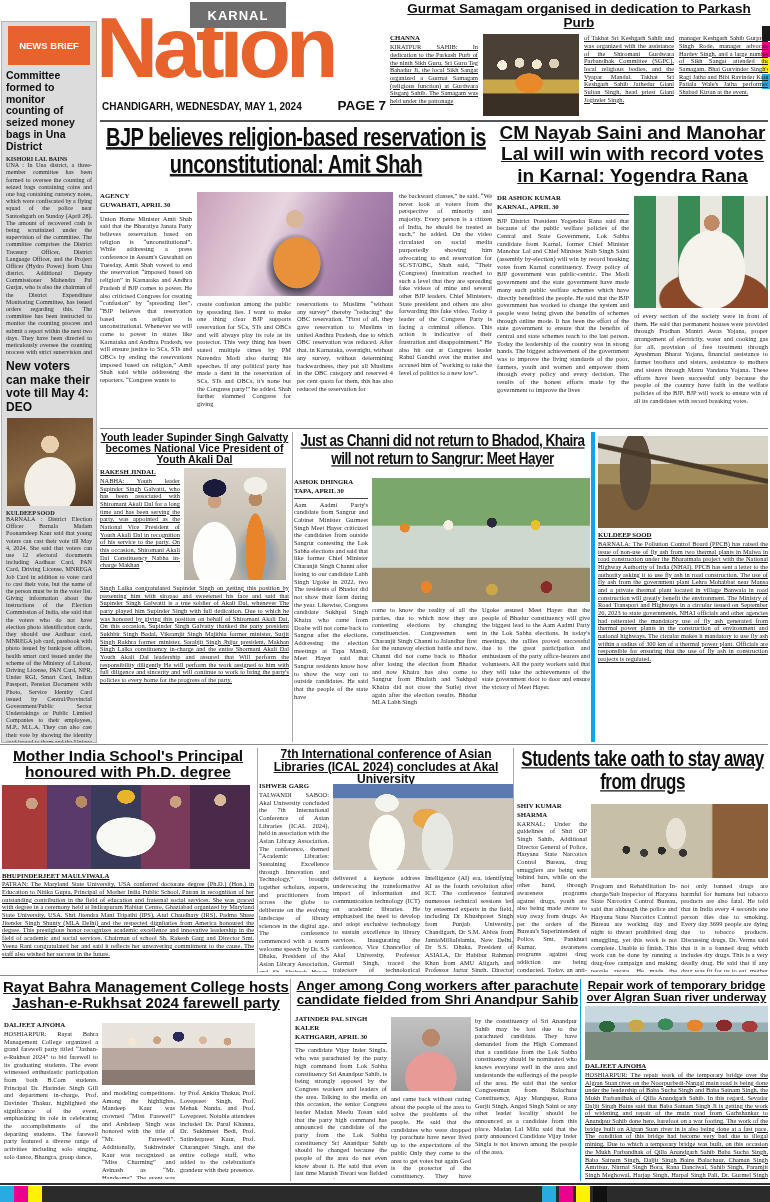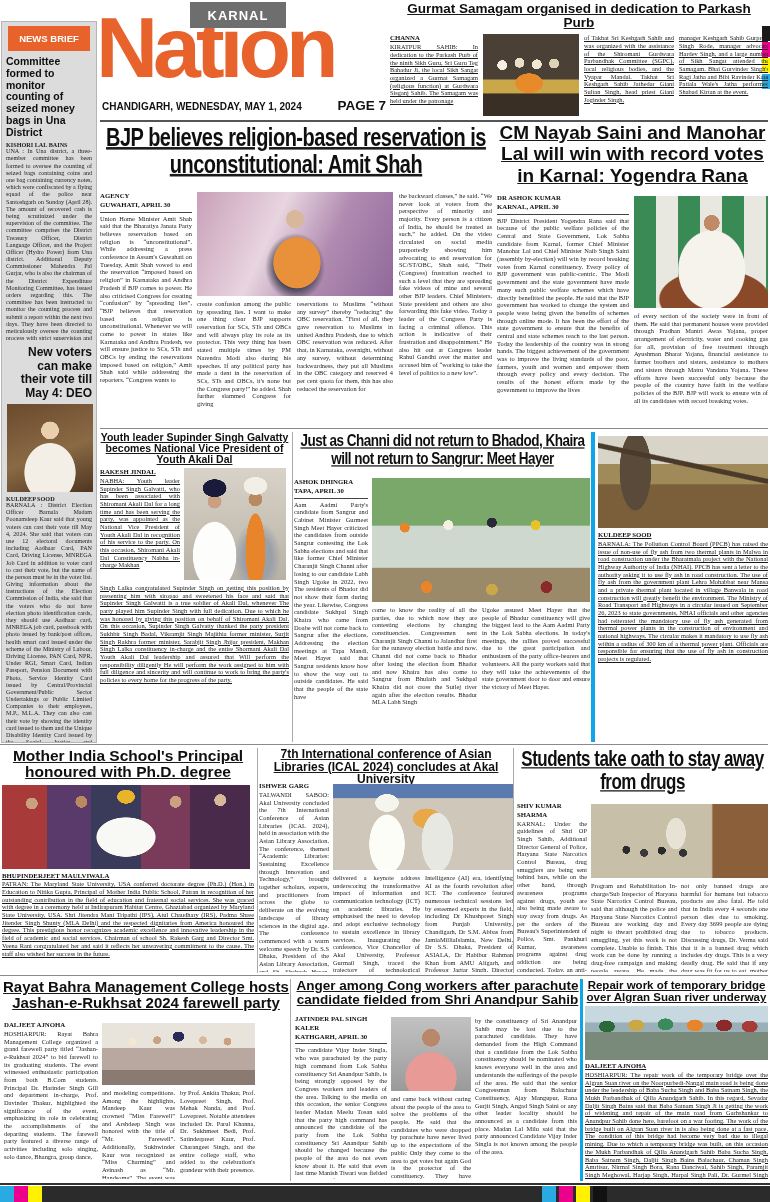--- a/index.html
+++ b/index.html
@@ -14,25 +14,25 @@
       color:#111;text-transform:uppercase;}
   .byrule{border-bottom:1px solid #444;padding-bottom:2px;margin-bottom:2px;}
   .bd{font-family:"Liberation Serif",serif;font-size:6.4px;line-height:1.2;text-align:justify;
       color:#1d1d1d;}
   .photo{position:absolute;overflow:hidden;}
   .rule-h{position:absolute;background:#8a8a8a;height:1px;}
   
   .sidebar{position:absolute;left:1px;top:21px;width:96px;height:722px;background:#dcdcdc;
            border:1px solid #b5b5b5;padding:3px 4px;box-sizing:border-box;overflow:hidden;}
   .nb-label{background:#e8632c;color:#fff;font-family:"Liberation Sans",sans-serif;font-weight:bold;
-            font-size:9.5px;text-align:center;padding:7px 0;margin:1px 2px 5px 2px;}
+            font-size:9.5px;text-align:center;padding:14px 0;margin:1px 2px 5px 2px;}
   .sb-title{font-family:"Liberation Sans",sans-serif;font-weight:bold;font-size:10.5px;
             line-height:1.12;color:#0f0f0f;margin:0 0 3px 0;}
   .sb-title2{font-family:"Liberation Sans",sans-serif;font-weight:bold;font-size:12px;
-            line-height:1.12;color:#0f0f0f;margin:6px 0 4px 12px;text-align:right;}
+            line-height:1.12;color:#0f0f0f;margin:6px 0 4px 0;}
   .sb-by{font-weight:bold;font-size:6.2px;text-transform:uppercase;}
   .sb-bd{font-size:6.1px;line-height:1.18;text-align:justify;color:#222;}
   
   .masthead{position:absolute;left:100px;top:2px;width:288px;height:118px;}
   .yugmarg{position:absolute;left:90px;top:0;width:96px;height:26px;background:#6e6e6e;color:#fff;
            font-family:"Liberation Sans",sans-serif;font-weight:bold;font-size:13px;
            display:flex;align-items:center;justify-content:center;letter-spacing:1px;}
   .brand{position:absolute;left:-4px;top:6px;width:296px;font-family:"Liberation Sans",sans-serif;
          font-weight:bold;font-size:86px;line-height:0.92;letter-spacing:-5px;color:#e8632c;}
   .mh-row{position:absolute;left:2px;top:96px;width:284px;display:flex;justify-content:space-between;
@@ -262,21 +262,21 @@
                 radial-gradient(circle 4px at 20% 30%, #f5e8d0 0 97%, transparent 100%),
                 radial-gradient(circle 4px at 36% 28%, #caa080 0 97%, transparent 100%),
                 radial-gradient(ellipse 6px 5px at 50% 22%, #2a2a5a 0 97%, transparent 100%),
                 radial-gradient(circle 4px at 66% 28%, #d9b79b 0 97%, transparent 100%),
                 radial-gradient(circle 4px at 82% 30%, #caa080 0 97%, transparent 100%),
                 linear-gradient(180deg, #e8e4dc 0 40%, #b8a8a0 41% 75%, #8a7a72 76% 100%);"></div>
     <div class="bd abs" style="left:100px;top:110px;width:73px;height:90px">and modeling competitions. Among the highlights, Mandeep Kaur was crowned “Miss Farewell” and Arshdeep Singh was honored with the title of “Mr. Farewell”. Additionally, Sukhwinder Kaur was recognized as “Miss Charming” and Avinash as “Mr. Handsome”. The event was meticulously coordinated</div>
     <div class="bd abs" style="left:178px;top:110px;width:75px;height:90px">by Prof. Ankita Thakur, Prof. Lovepreet Singh, Prof. Mehak Nanda, and Prof. Lovepreet. Notable attendees included Dr. Parul Khanna, Dr. Sukhmeet Bedi, Prof. Satinderpreet Kaur, Prof. Charangeet Singh, and the entire college staff, who added to the celebration's grandeur with their presence.</div>
   </section>
 
-  <section class="art" style="left:295px;top:979px;width:285px;height:202px;border-right:3px solid #0ea5e9">
+  <section class="art" style="left:295px;top:979px;width:285px;height:202px;border-right:1px solid #0ea5e9">
     <h2 class="hl" style="font-size:13.5px">Anger among Cong workers after parachute candidate fielded from Shri Anandpur Sahib</h2>
     <div class="abs" style="left:0;top:36px;width:92px;height:164px">
       <div class="by byrule">
         <div>JATINDER PAL SINGH KALER</div>
         <div>KATHGARH, APRIL 30</div>
       </div>
       <div class="bd">The candidate Vijay Inder Singla, who was parachuted by the party high command from Lok Sabha constituency Sri Anandpur Sahib, is being strongly opposed by the Congress workers and leaders of the area. Talking to the media on this occasion, the senior Congress leader Madan Meelu Tosan said that the party high command has announced the candidate of the party from the Lok Sabha constituency Sri Anandpur Sahib should be changed because the people of the area do not even know about it. He said that even last time Manish Tiwari was fielded in the election field, he also won</div>
     </div>
     <div class="photo" style="left:96px;top:38px;width:80px;height:74px;
                 background:

